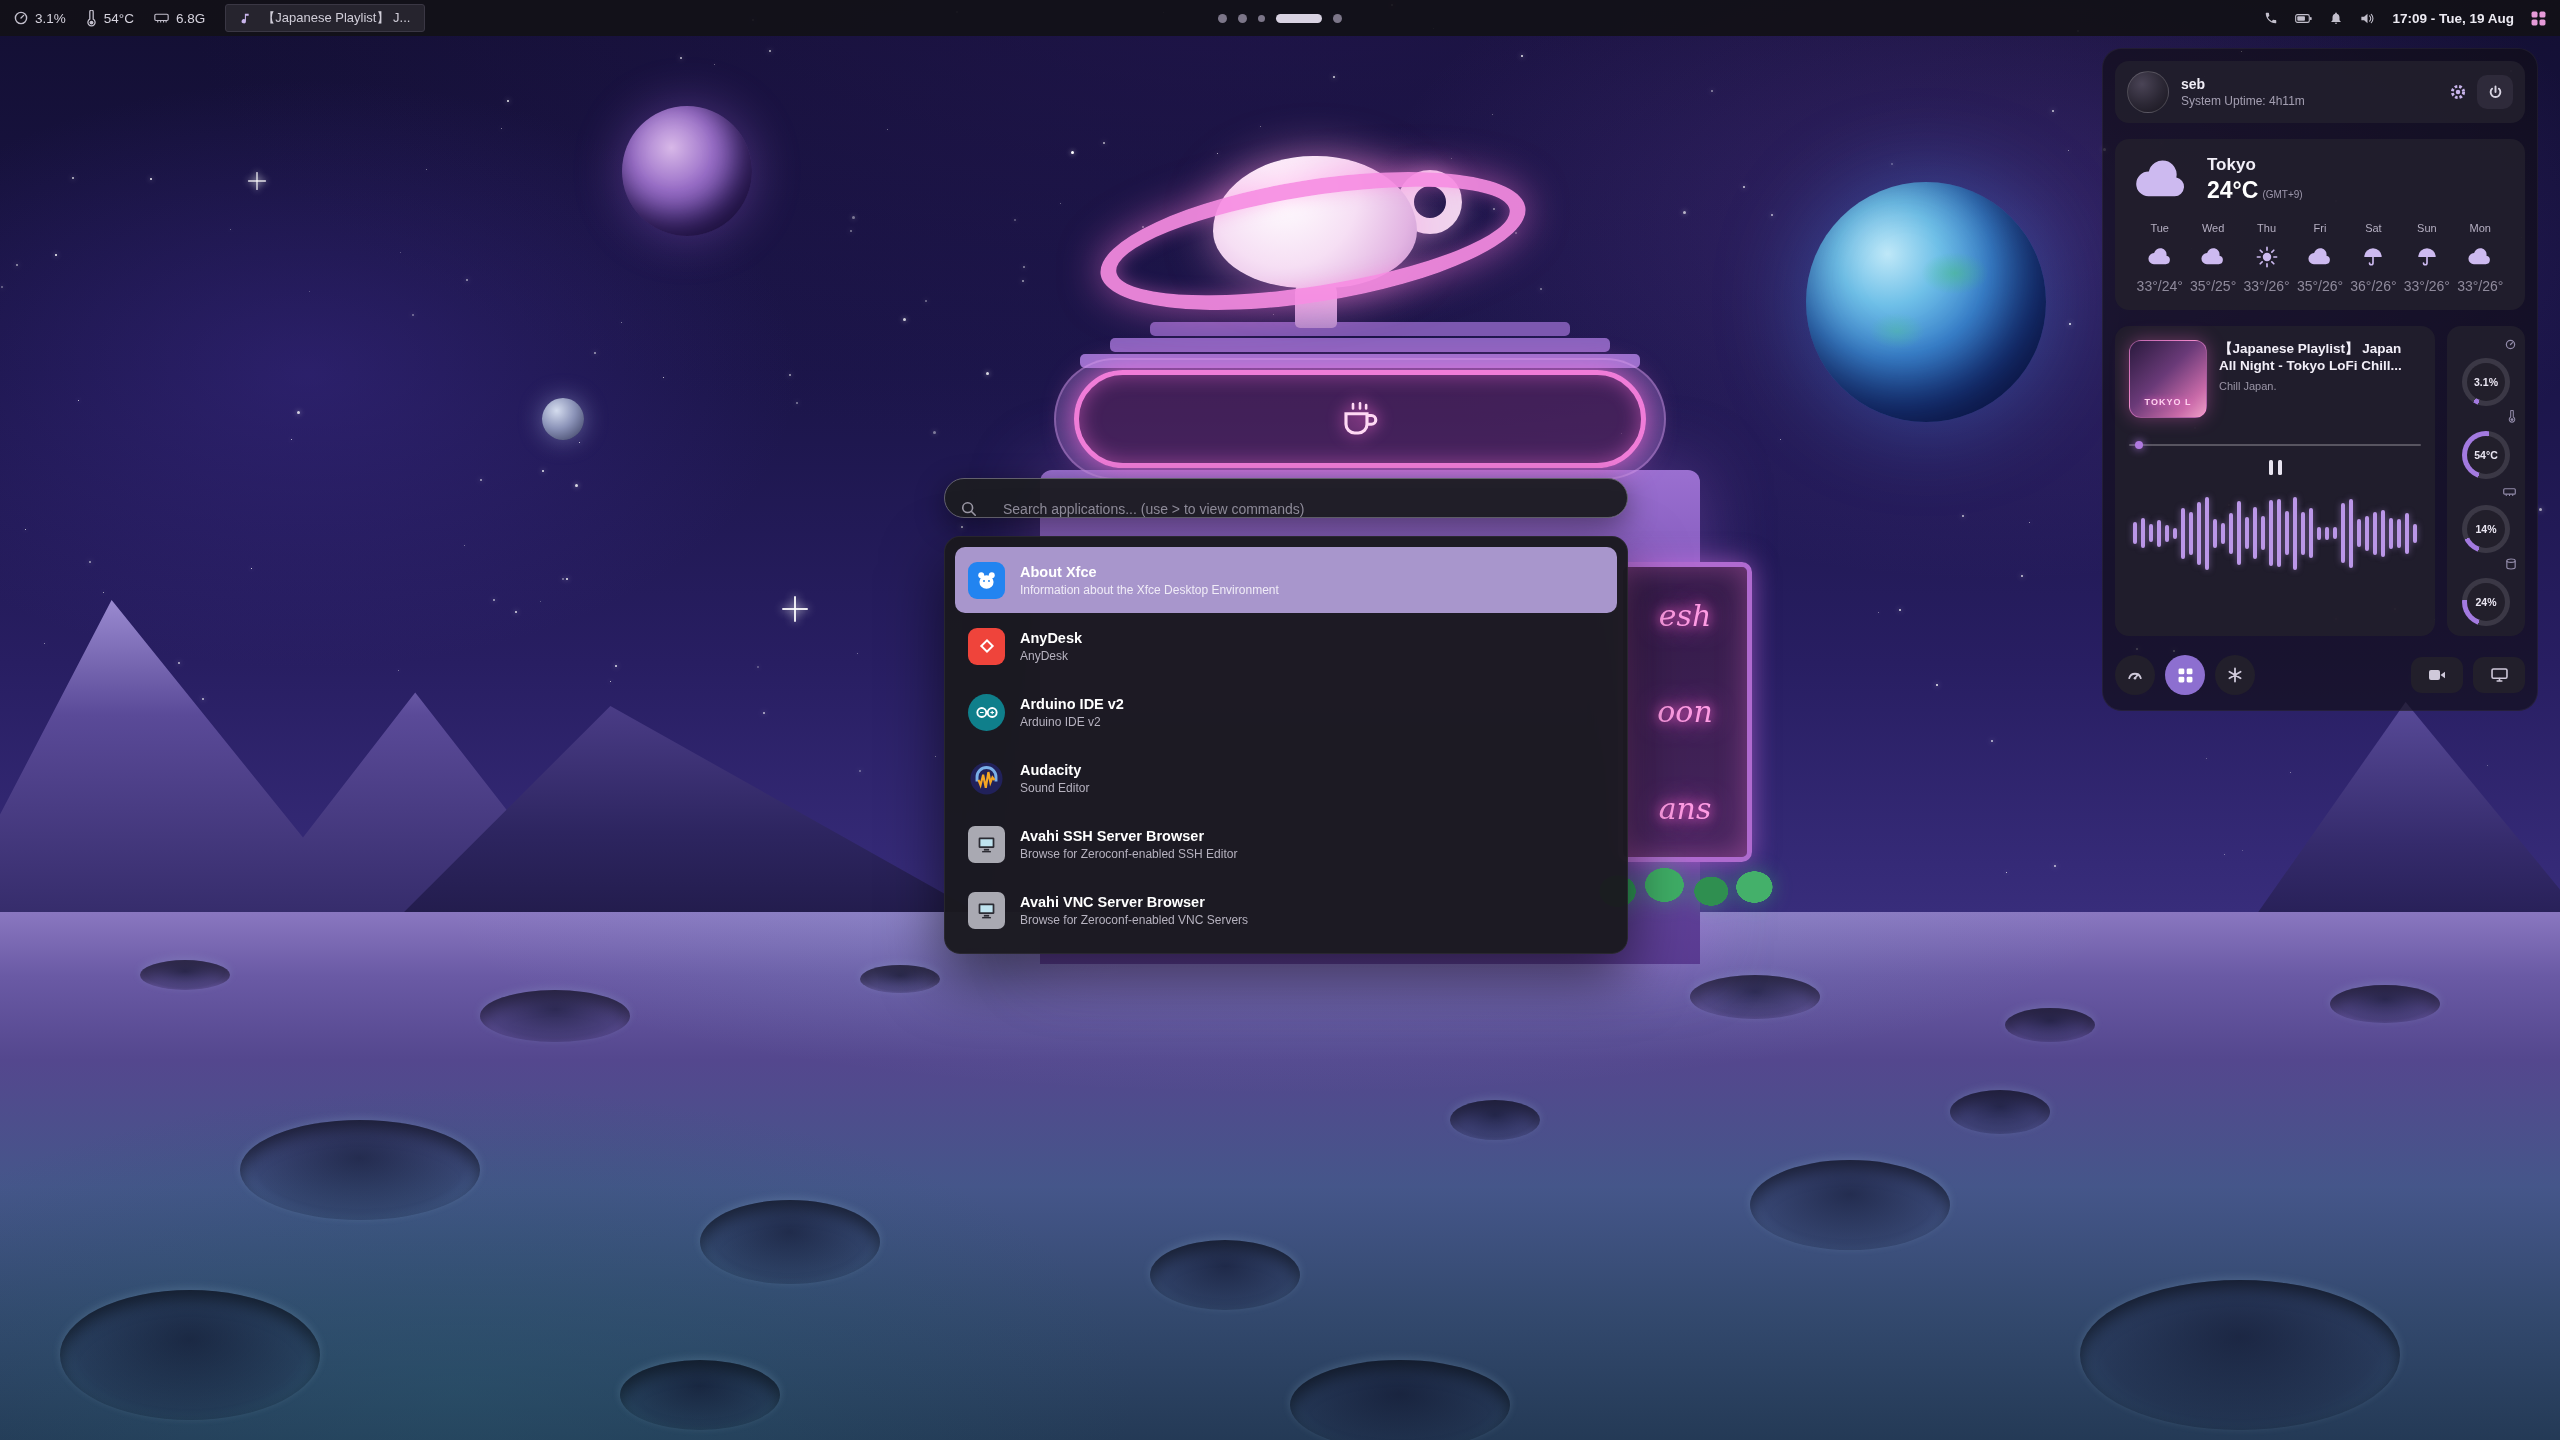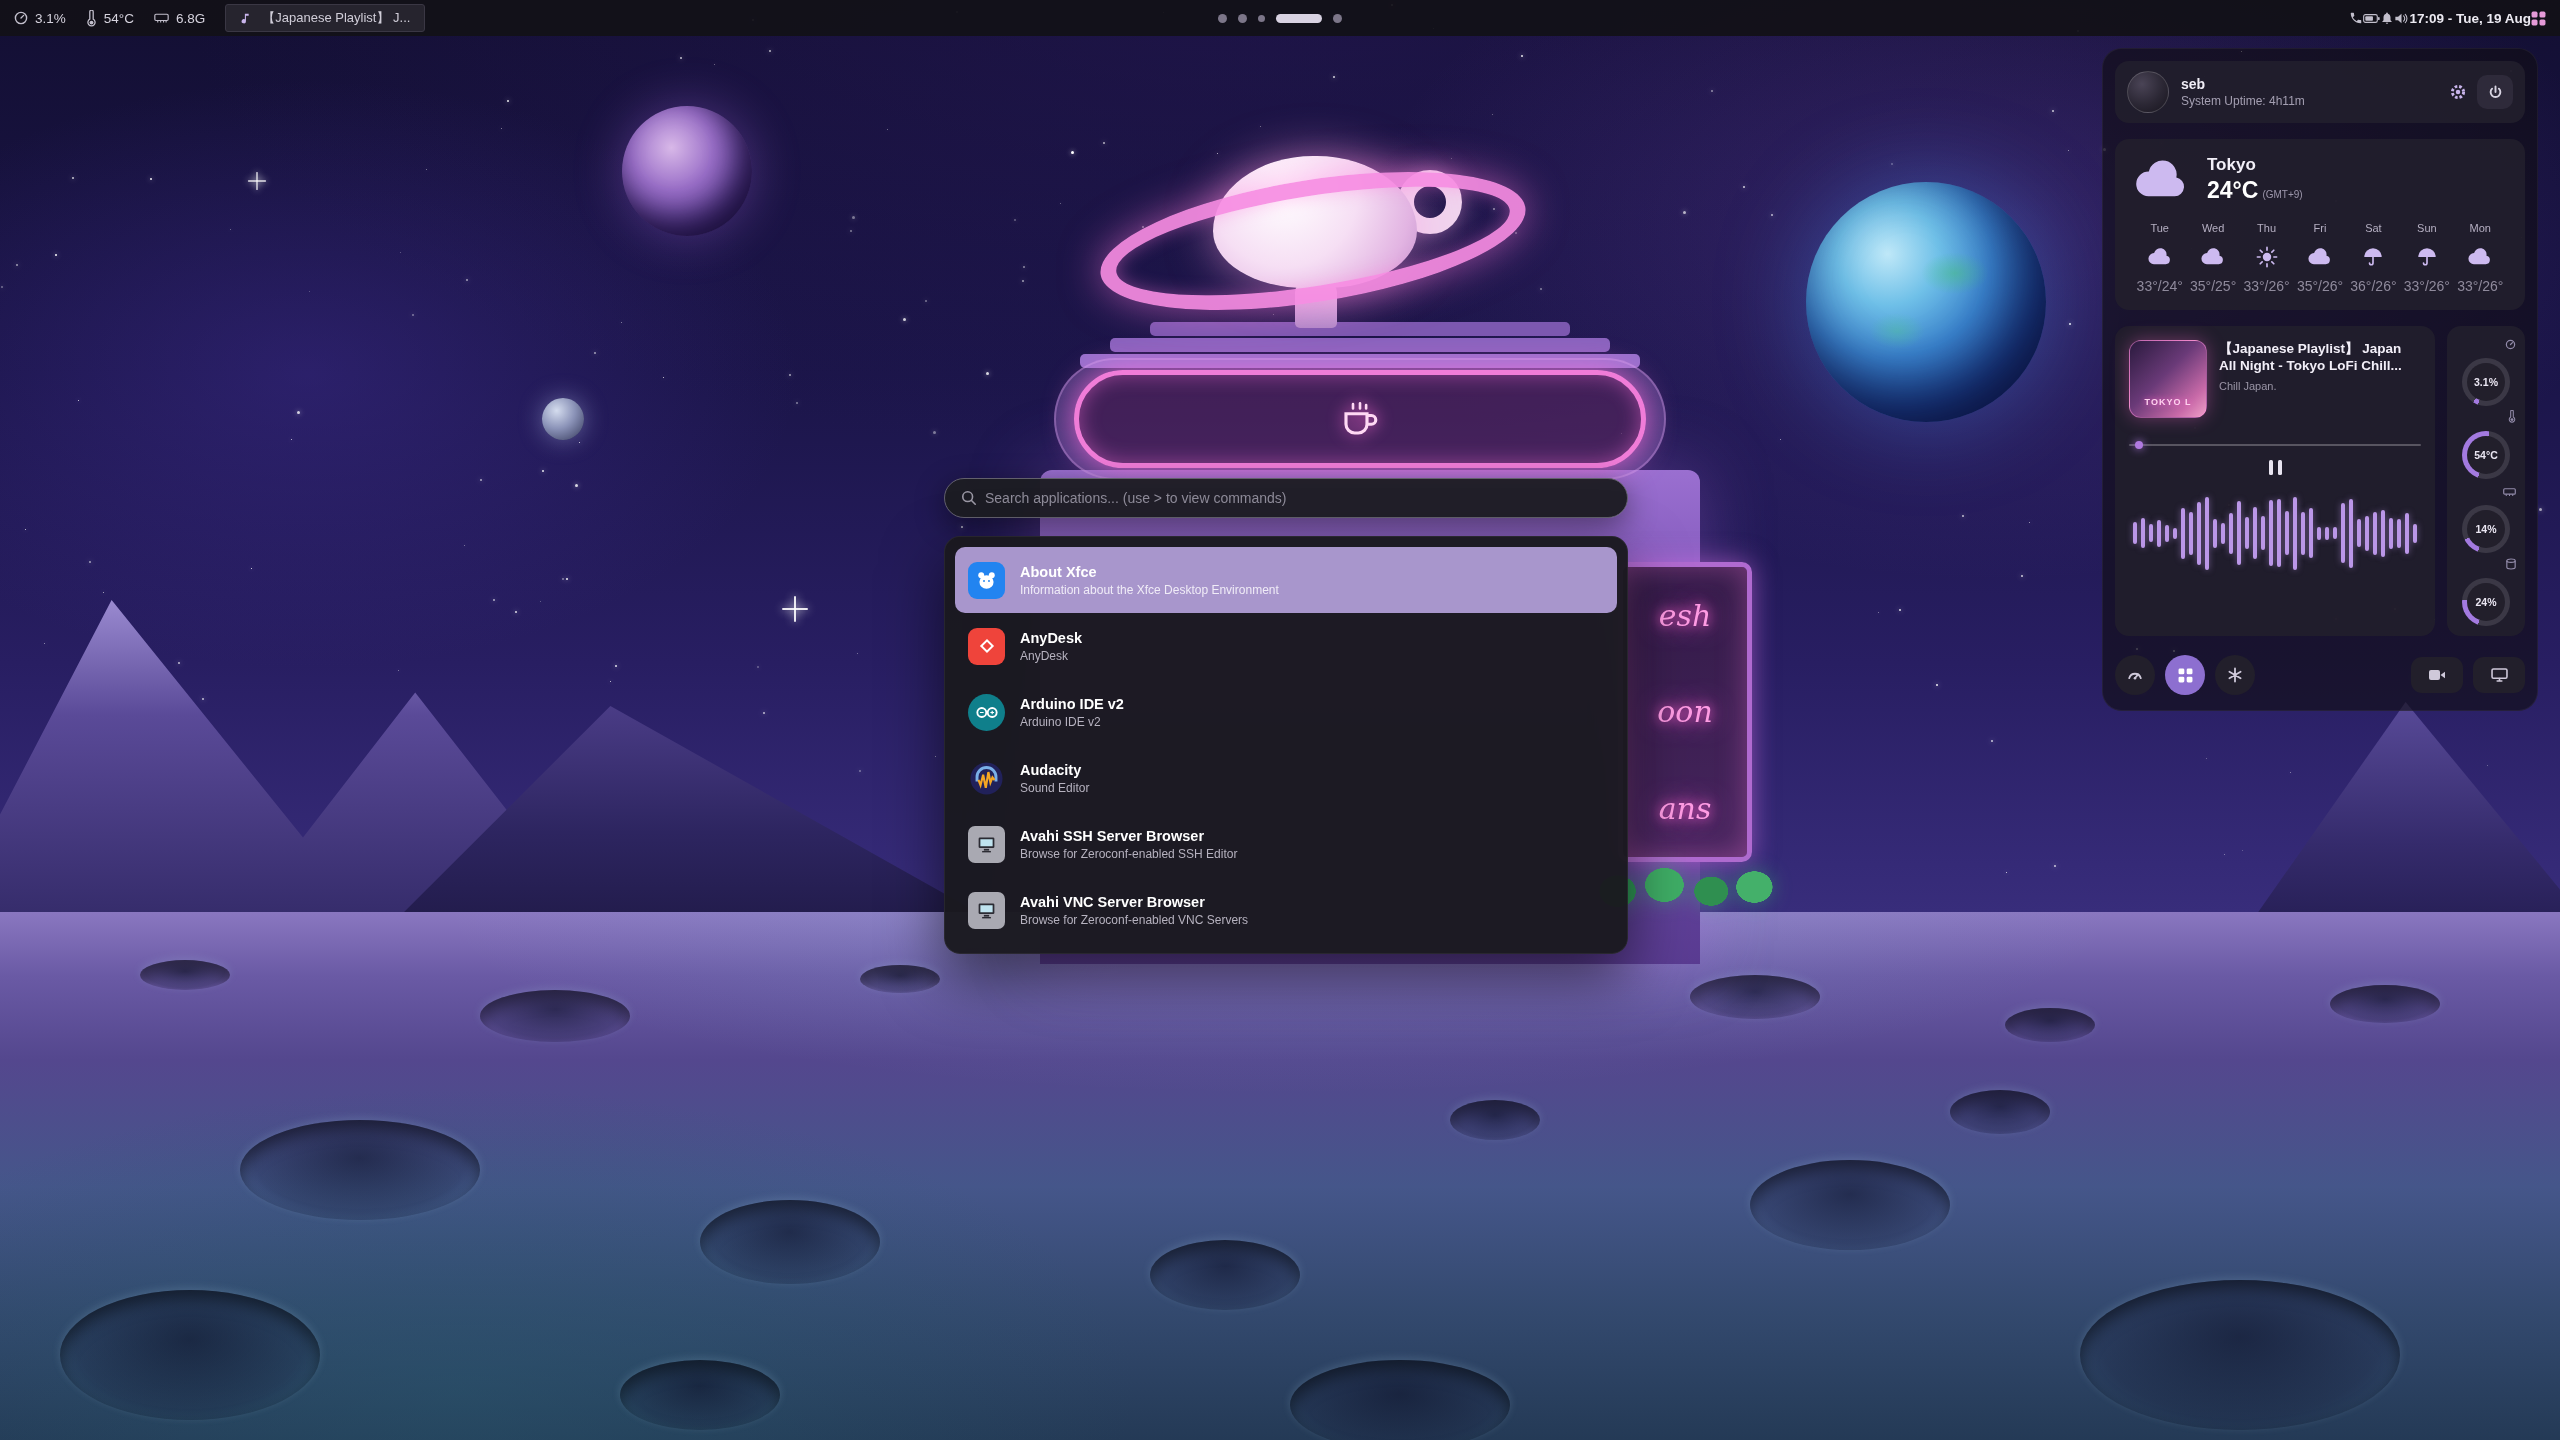--- a/index.html
+++ b/index.html
@@ -83,27 +83,27 @@
   .topbar{position:absolute;top:0;left:0;width:2560px;height:36px;z-index:50;display:flex;align-items:center;padding:0 14px;
     background:rgba(18,17,23,.94);color:#d6d3de;font-size:13.5px}
   .tb-left{display:flex;align-items:center;gap:20px}
   .tb-chip{display:flex;align-items:center;gap:7px}
   .tb-playlist{display:flex;align-items:center;gap:9px;background:#26242e;border:1px solid #3a3744;border-radius:3px;
     padding:4px 14px;color:#d0cdd8;font-size:13px;font-family:inherit;cursor:pointer}
   .tb-center{position:absolute;left:50%;top:0;height:36px;transform:translateX(-50%);display:flex;gap:11px;align-items:center}
   .dot{width:9px;height:9px;border-radius:50%;background:#7c7689;cursor:pointer}
   .dot.sm{width:7px;height:7px}
   .dot.active{width:46px;height:9px;border-radius:6px;background:#d8d2e2}
-  .tb-right{margin-left:auto;display:flex;align-items:center;}
+  .tb-right{margin-left:auto;display:flex;align-items:center;gap:17px}
   .tb-clock{color:#eceaf2;font-weight:bold;font-size:13.5px;cursor:pointer}
   .tb-icon{display:flex;align-items:center;cursor:pointer}
 
   
   .launcher{position:absolute;left:944px;top:478px;width:684px;z-index:60}
-  .search{display:flex;align-items:center;gap:8px;height:40px;border-radius:20px;padding:0 16px;
+  .search{display:flex;align-items:flex-end;gap:26px;height:40px;border-radius:20px;padding:0 16px;
     background:rgba(28,28,34,.96);border:1.5px solid #62606c;box-shadow:0 8px 30px rgba(0,0,0,.45)}
   .search input{flex:1;background:none;border:none;outline:none;color:#cfccd6;font-size:14px;font-family:inherit}
   .search input::placeholder{color:#8d8a98}
   .results{margin-top:18px;background:rgba(26,25,31,.97);border:1px solid rgba(255,255,255,.06);border-radius:16px;
     padding:10px;box-shadow:0 24px 60px rgba(0,0,0,.55)}
   .row{display:flex;align-items:center;gap:15px;height:66px;padding:0 13px;border-radius:10px;cursor:pointer}
   .row.selected{background:#a896cc}
   .app-icon{width:37px;height:37px;border-radius:9px;display:flex;align-items:center;justify-content:center;flex-shrink:0}
   .row-name{font-size:14.5px;font-weight:bold;color:#ffffff}
   .row-desc{font-size:12px;color:#b6b2bf;margin-top:3px}

